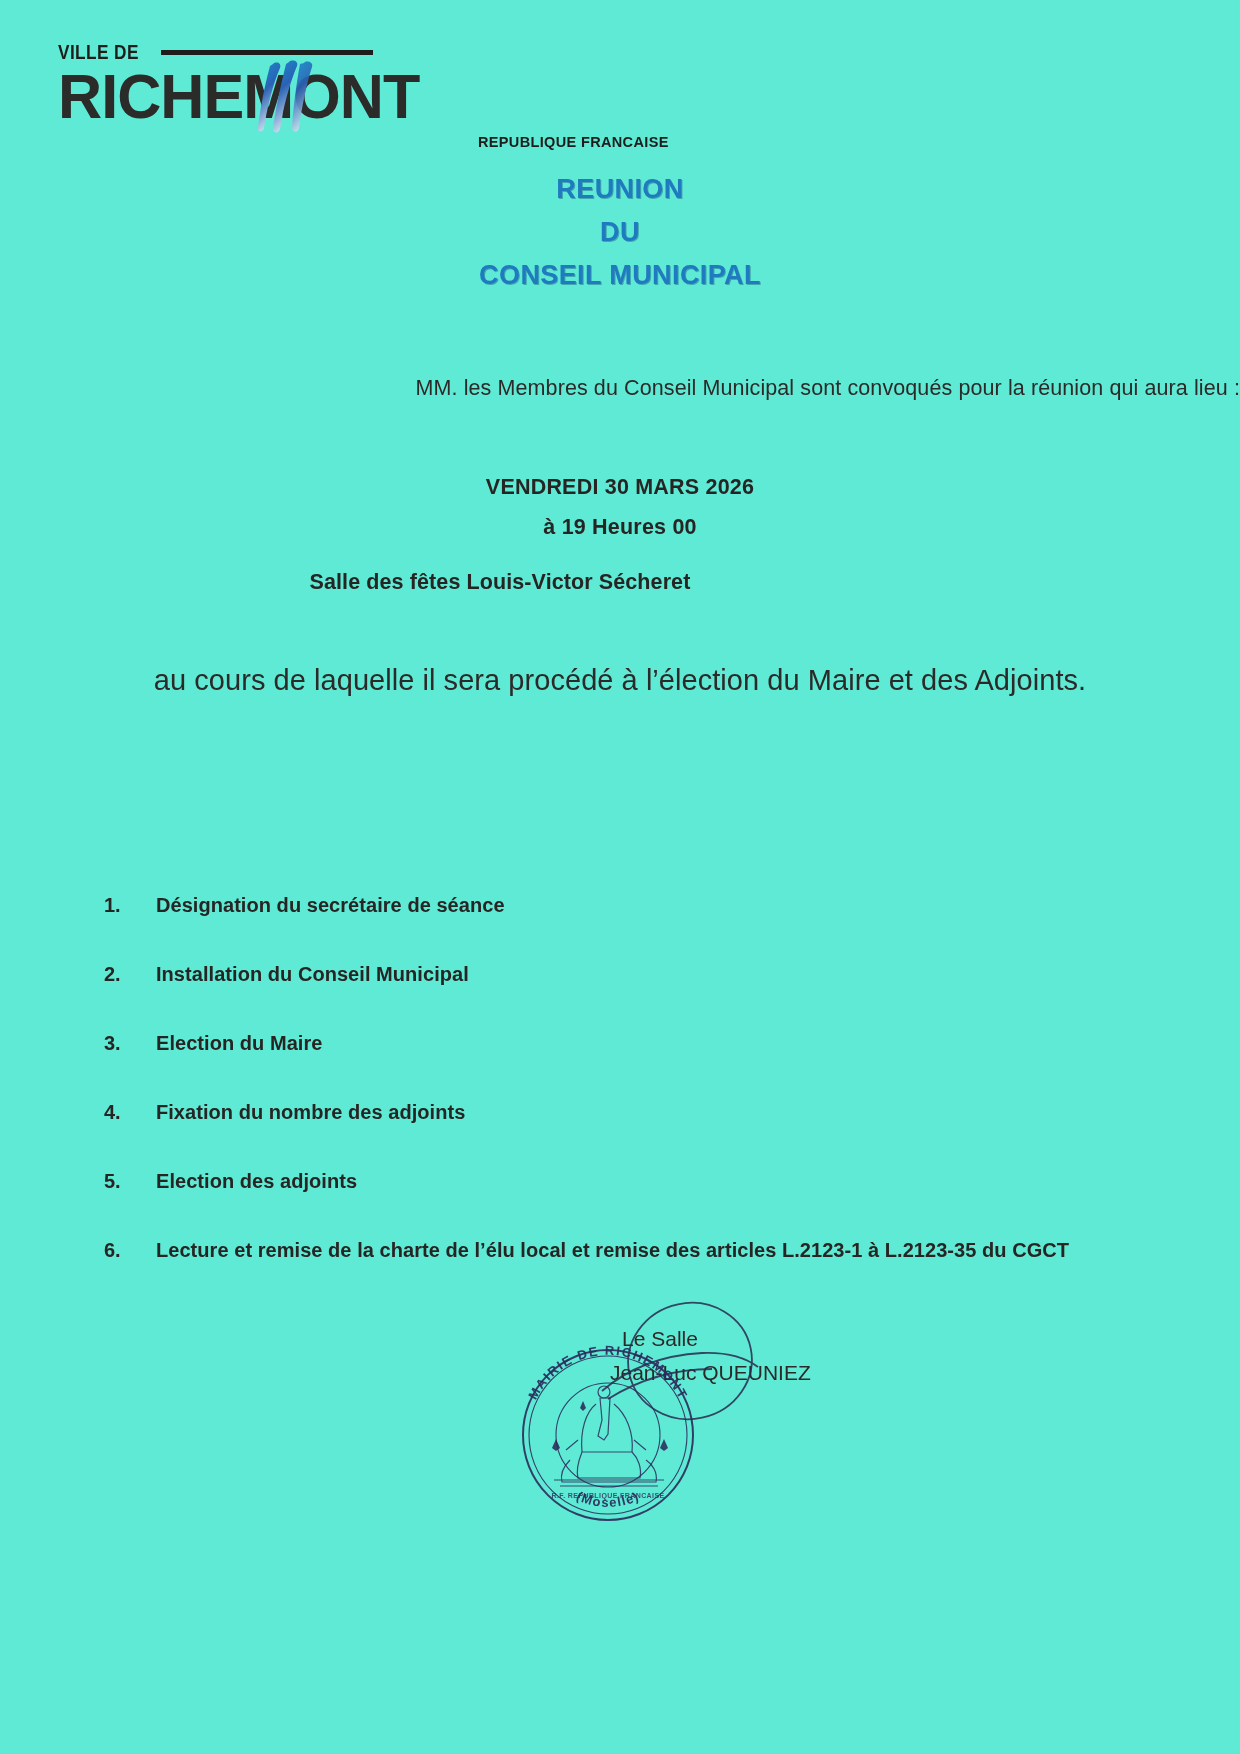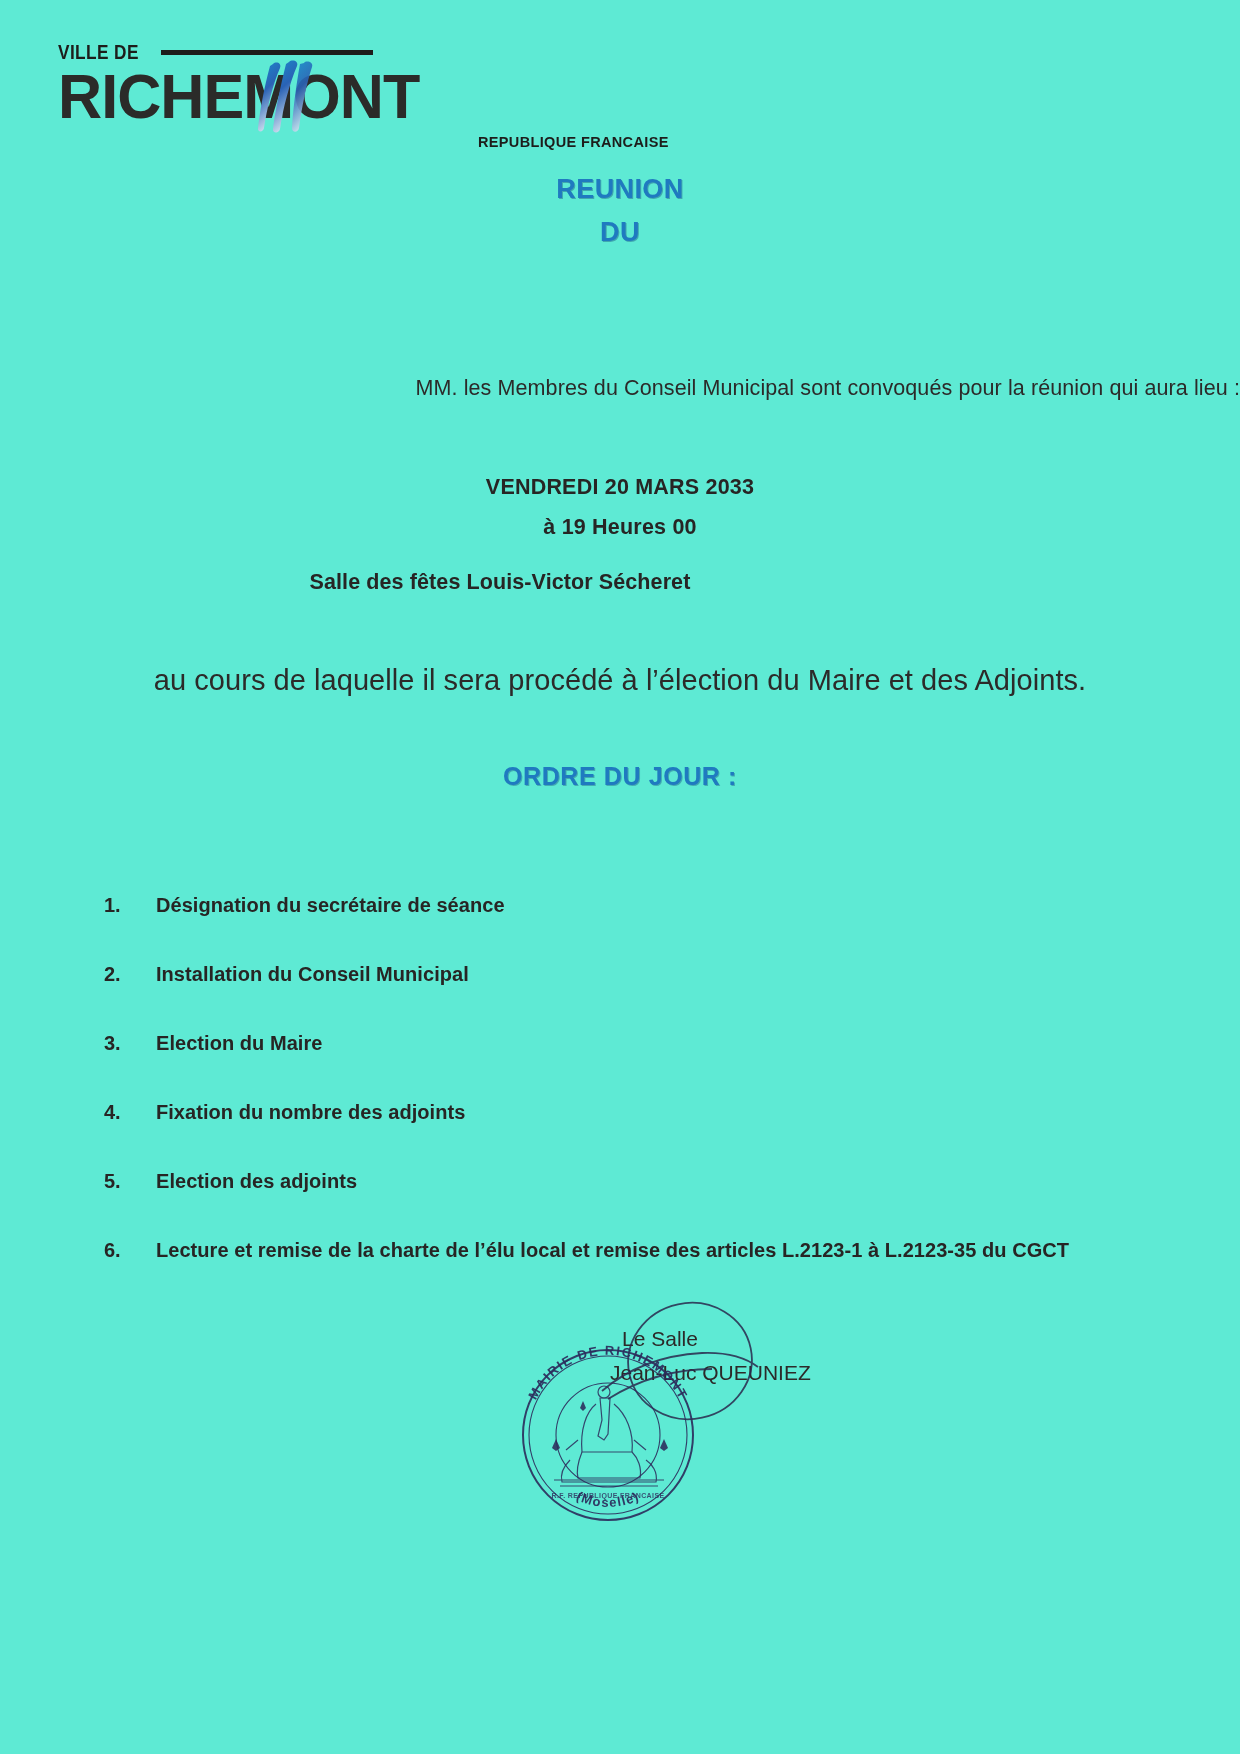--- a/index.html
+++ b/index.html
@@ -271,34 +271,34 @@
         </svg>
       </div>
     </div>
 
     <div class="republique">REPUBLIQUE FRANCAISE</div>
   </div>
 
   <div class="title-block">
     <div class="title-line">REUNION</div>
     <div class="title-line">DU</div>
+    <div class="title-line">CONSEIL MUNICIPAL</div>
   </div>
 
   <div class="intro">MM. les Membres du Conseil Municipal sont convoqués pour la réunion qui aura lieu :</div>
 
   <div class="when">
-    <div class="when-date">VENDREDI 20 MARS 2033</div>
+    <div class="when-date">VENDREDI 30 MARS 2026</div>
     <div class="when-time">à 19 Heures 00</div>
   </div>
 
   <div class="venue">Salle des fêtes Louis-Victor Sécheret</div>
 
   <div class="purpose">au cours de laquelle il sera procédé à l’élection du Maire et des Adjoints.</div>
 
-  <div class="agenda-heading">ORDRE DU JOUR :</div>
 
   <div class="agenda">
     <div class="agenda-item">
       <div class="agenda-num">1.</div>
       <div class="agenda-text">Désignation du secrétaire de séance</div>
     </div>
     <div class="agenda-item">
       <div class="agenda-num">2.</div>
       <div class="agenda-text">Installation du Conseil Municipal</div>
     </div>

